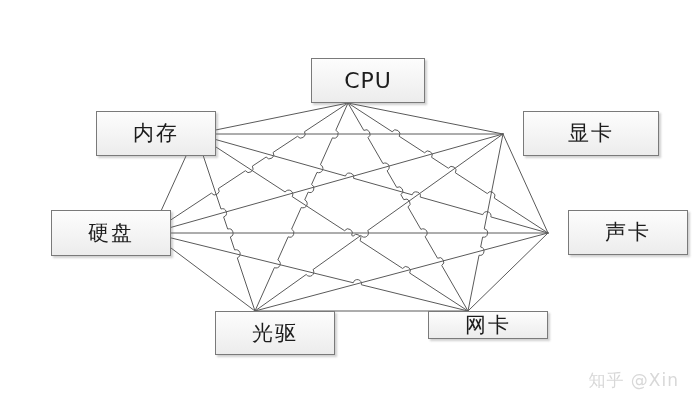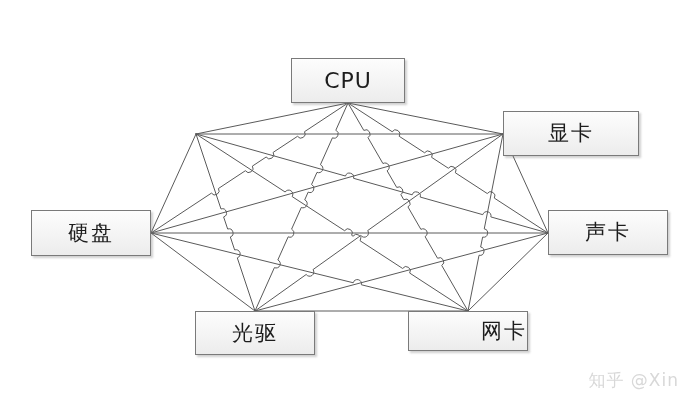--- a/index.html
+++ b/index.html
@@ -29,20 +29,21 @@
   .node-box {
     position: absolute;
     box-sizing: border-box;
     border: 1px solid #7a7a7a;
     background: linear-gradient(to bottom, #fdfdfd 0%, #f3f3f3 60%, #ececec 100%);
     box-shadow: 1.5px 1.5px 2px rgba(120,120,120,0.35);
     display: flex;
     align-items: center;
     justify-content: center;
     z-index: 5;
+    margin-left: 20px;
   }
   .node-label {
     font-size: 21px;
     color: #1d1d1d;
     letter-spacing: 2px;
     line-height: 1;
     white-space: nowrap;
   }
   .node-label.latin {
     letter-spacing: 1px;
@@ -88,31 +89,34 @@
         <path d="M 151.00 233.00 L 353.23 282.76 A 4.20 4.20 0 0 1 361.39 284.77 L 468.00 311.00" stroke="#5a5a5a" stroke-width="1" fill="none"></path>
         <path d="M 548.00 233.00 L 255.00 311.00" stroke="#5a5a5a" stroke-width="1" fill="none"></path>
         <path d="M 548.00 233.00 L 468.00 311.00" stroke="#5a5a5a" stroke-width="1" fill="none"></path>
         <path d="M 255.00 311.00 L 468.00 311.00" stroke="#5a5a5a" stroke-width="1" fill="none"></path>
       </g>
   </svg>
 
   <div class="node-box" style="left: 291px; top: 58px; width: 114px; height: 45px;">
     <span class="node-label latin">CPU</span>
   </div>
+  <div class="node-box" style="left: 76px; top: 111px; width: 120px; height: 45px;">
+    <span class="node-label">内存</span>
+  </div>
   <div class="node-box" style="left: 503px; top: 111px; width: 136px; height: 45px;">
     <span class="node-label">显卡</span>
   </div>
   <div class="node-box" style="left: 31px; top: 210px; width: 120px; height: 46px;">
     <span class="node-label">硬盘</span>
   </div>
   <div class="node-box" style="left: 548px; top: 210px; width: 120px; height: 45px;">
     <span class="node-label">声卡</span>
   </div>
   <div class="node-box" style="left: 195px; top: 311px; width: 120px; height: 44px;">
     <span class="node-label">光驱</span>
   </div>
-  <div class="node-box" style="left: 408px; top: 311px; width: 120px; height: 40px; justify-content: flex-end;">
+  <div class="node-box" style="left: 408px; top: 311px; width: 120px; height: 28px;">
     <span class="node-label">网卡</span>
   </div>
 
   <div id="watermark">知乎 @Xin</div>
 
 </div>
 
 </body></html>

